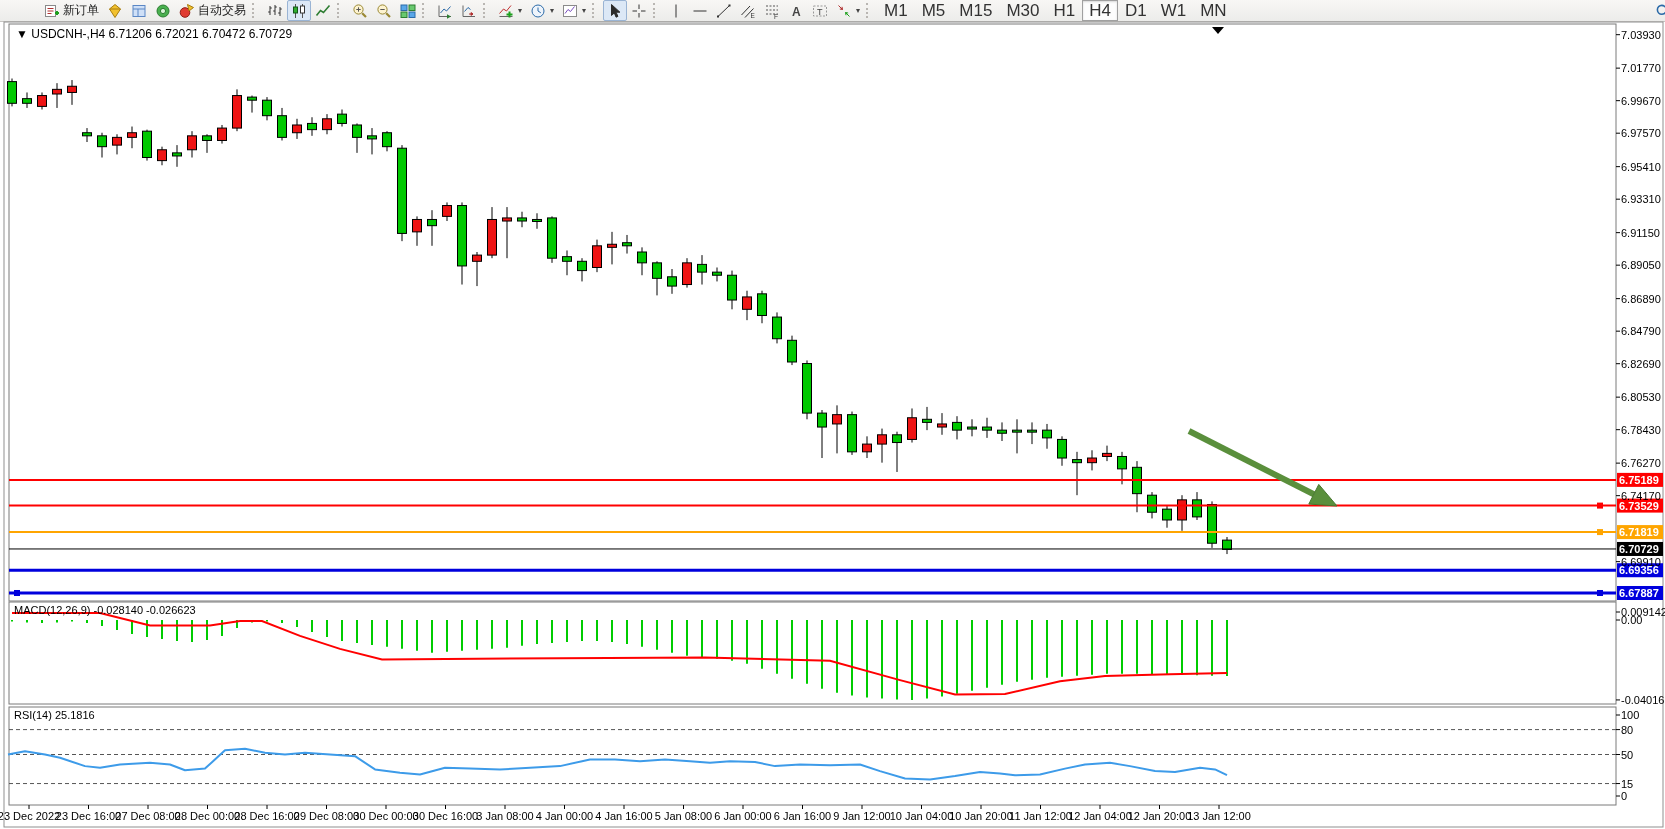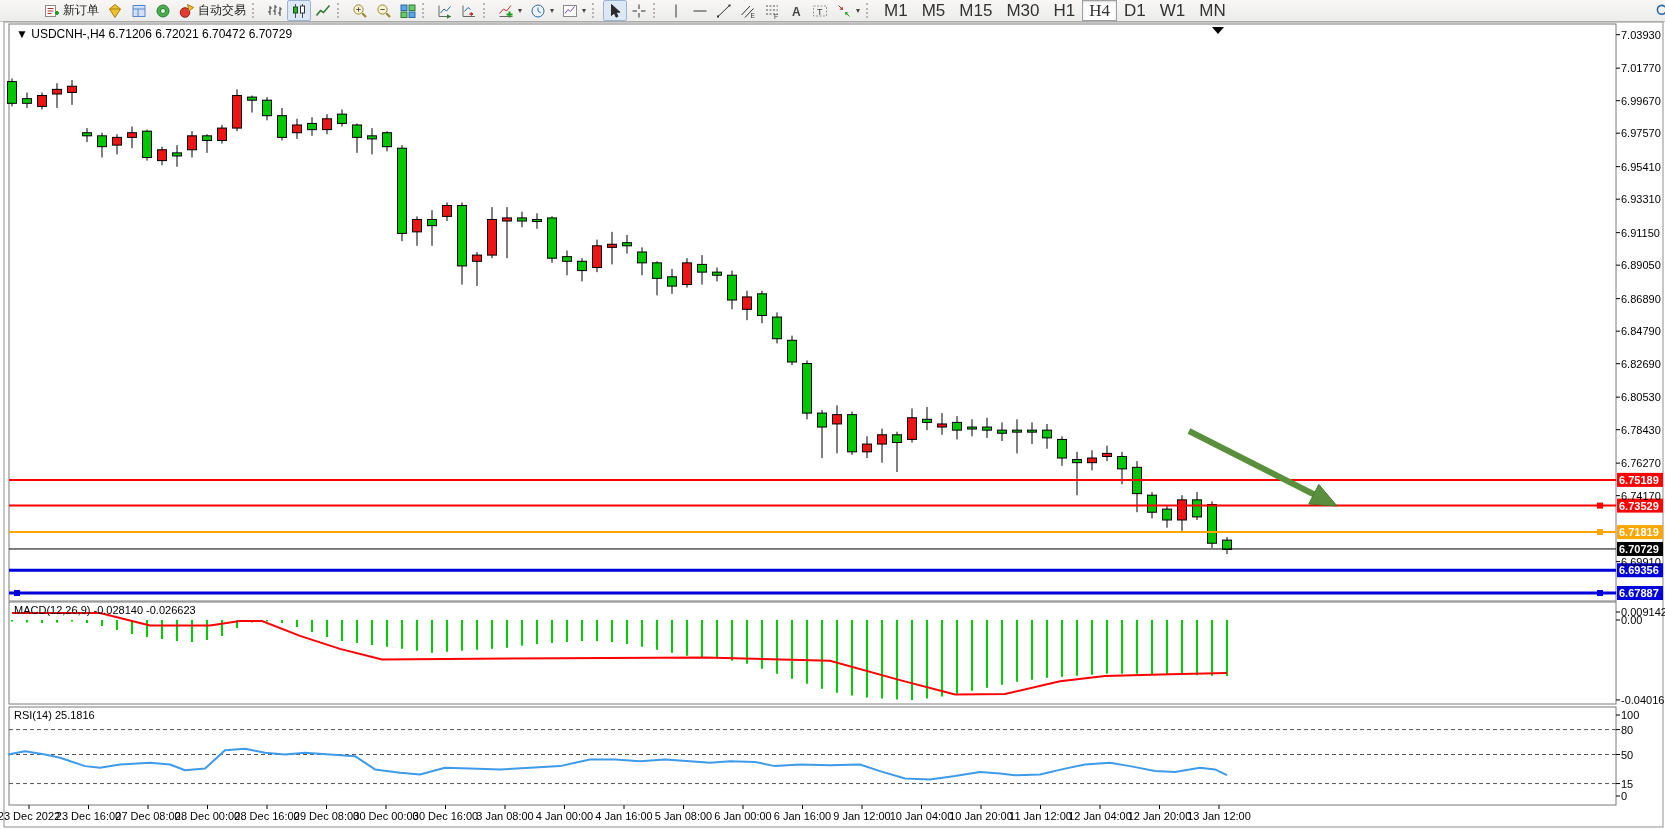--- a/index.html
+++ b/index.html
@@ -7,21 +7,21 @@
   
   #toolbar{position:absolute;left:0;top:0;width:1665px;height:21px;background:linear-gradient(#f8f7f5,#ececea);border-bottom:1px solid #c8c6c3;display:flex;align-items:center;font-size:12px;color:#222;padding-left:40px;}
   .tb-group{display:flex;align-items:center;height:21px;}
   .tb-grip{width:7px;height:15px;margin:0 2px;border-left:2px dotted #b9b6b2;}
   .tb-btn{display:flex;align-items:center;gap:3px;height:19px;padding:0 3px;border:1px solid transparent;border-radius:2px;cursor:default;white-space:nowrap;}
   .tb-btn.active{border:1px solid #9ab4d4;background:#dce8f6;}
   .tb-btn .lbl{font-size:12px;}
   .tb-btn .caret{font-size:8px;color:#444;margin-left:1px;}
   .tb-btn svg{display:block;}
   .tf-btn{padding:0 6px;height:19px;display:flex;align-items:center;border:1px solid transparent;font-size:17px;color:#333;}
-  .tf-btn.active{border:1px solid #a0a0a0;background:#fdfdfd;box-shadow:inset 0 1px 2px rgba(0,0,0,.15);font-family:Liberation Serif, serif;}
+  .tf-btn.active{border:1px solid #a0a0a0;background:#fdfdfd;box-shadow:inset 0 1px 2px rgba(0,0,0,.15);}
   #tb-right{margin-left:auto;display:flex;align-items:center;padding-right:6px;}
   .chat-wrap{position:relative;}
   .chat-badge{position:absolute;top:-2px;right:-4px;background:#e23b2e;color:#fff;border-radius:8px;font-size:9px;line-height:11px;min-width:11px;text-align:center;font-weight:bold;border:1px solid #fff;}
   
   #chart{position:absolute;left:0;top:0;}
   text{font-family:"Liberation Sans",sans-serif;}
   .axis-label{font-size:11px;fill:#000;}
   .badge-text{font-size:11px;font-weight:bold;fill:#fff;}
   .pane-label{font-size:11px;fill:#000;}
   .title-text{font-size:12px;fill:#000;}

